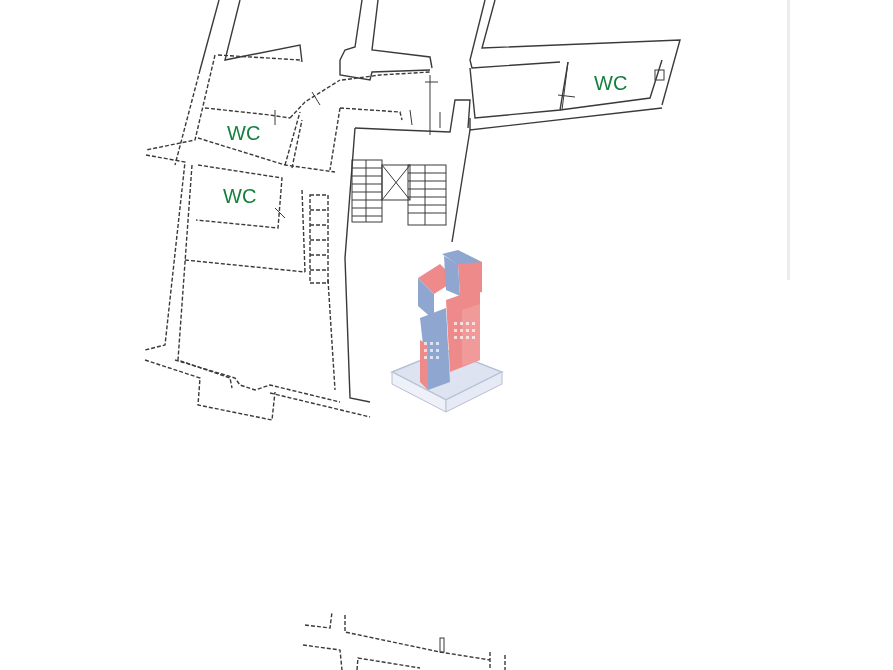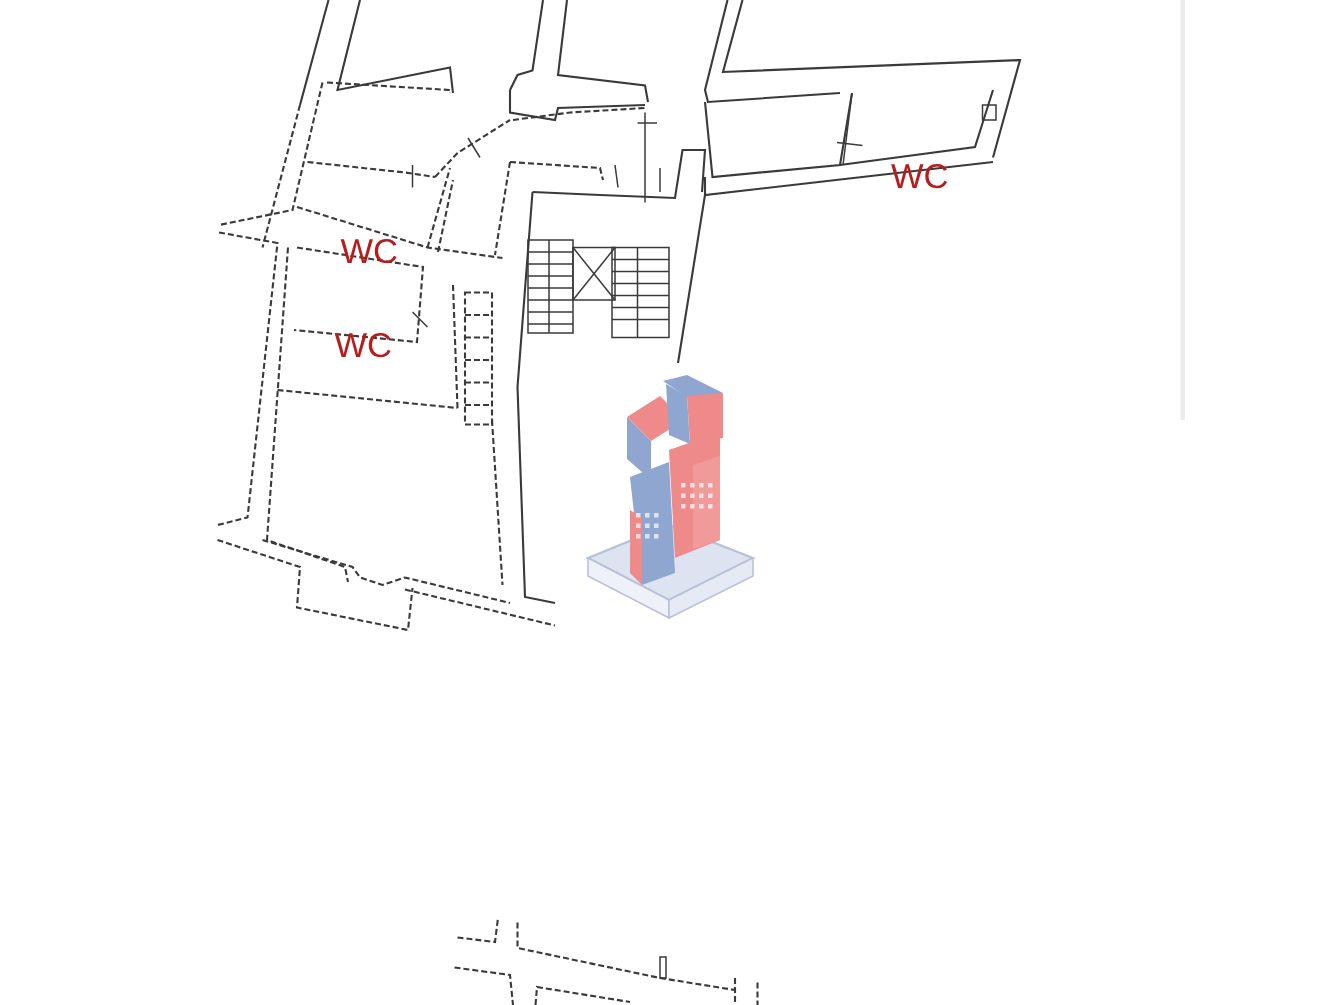--- a/index.html
+++ b/index.html
@@ -2,21 +2,21 @@
 <html><head>
 <meta charset="utf-8">
 <style>
   html, body { margin: 0; padding: 0; background: #ffffff; }
   body { width: 893px; height: 670px; overflow: hidden; position: relative;
          font-family: "Liberation Sans", sans-serif; }
   #plan { position: absolute; left: 0; top: 0; width: 893px; height: 670px; }
   .solid { fill: none; stroke: #3a3a3a; stroke-width: 1.4; }
   .dash  { fill: none; stroke: #3a3a3a; stroke-width: 1.4; stroke-dasharray: 4 2; }
   .thin  { fill: none; stroke: #3a3a3a; stroke-width: 1; }
-  .label { position: absolute; font-size: 23px; color: #b91c1c; letter-spacing: 0px; margin-top: 32px; }
+  .label { position: absolute; font-size: 20px; color: #15803d; letter-spacing: 0px; }
   .edge  { position: absolute; left: 787px; top: 0; width: 3px; height: 280px; background: #ececec; }
   .logo  { position: absolute; left: 388px; top: 250px; width: 116px; height: 166px; }
 </style>
 </head>
 <body>
 
 <div>
 <svg id="plan" viewBox="0 0 893 670">
 
   <polyline class="solid" points="240,0 225,60 300,45 302,62"></polyline>

